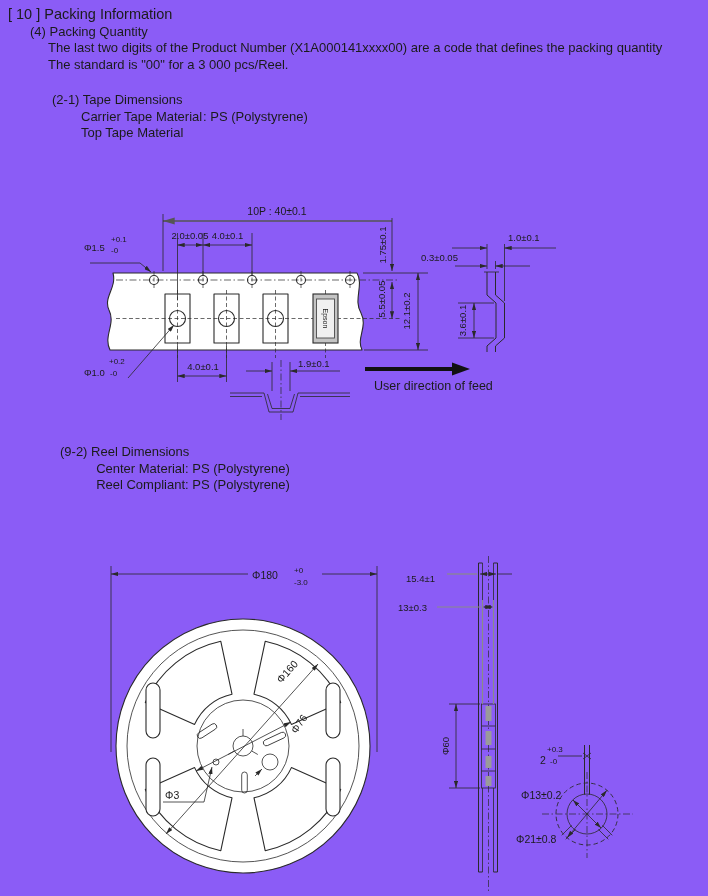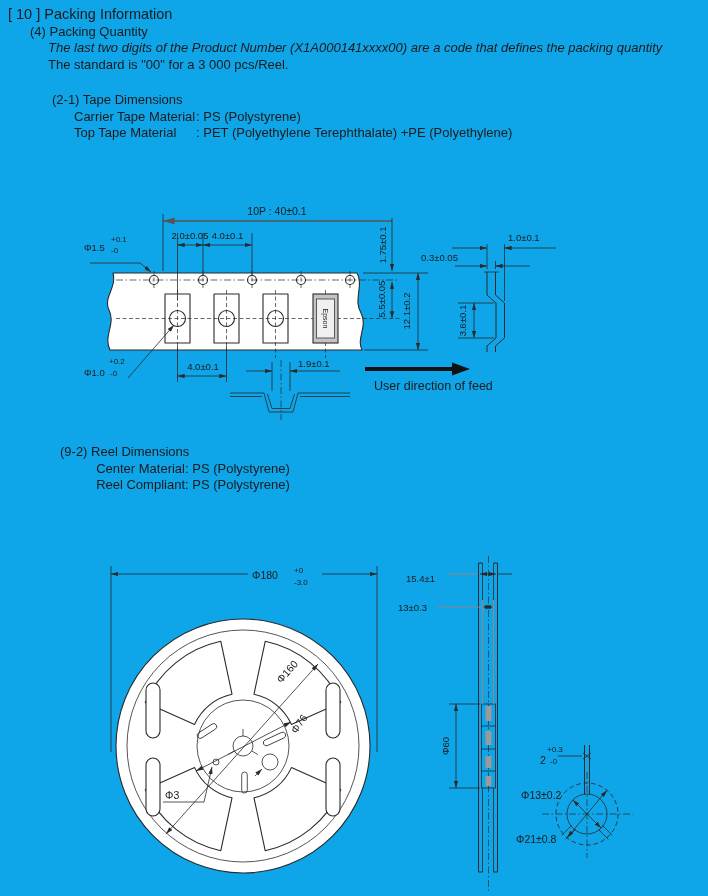--- a/index.html
+++ b/index.html
@@ -1,24 +1,24 @@
 <!DOCTYPE html>
 <html><head>
 <meta charset="utf-8">
 <style>
   html,body{margin:0;padding:0;background:#fff;}
-  .page{position:relative;width:708px;height:896px;background:#0ea5e9;overflow:hidden;
+  .page{position:relative;width:708px;height:896px;background:#8b5cf6;overflow:hidden;
         font-family:"Liberation Sans","DejaVu Sans",sans-serif;color:#1b1b1b;}
   .txt{position:absolute;font-size:13px;line-height:16.5px;white-space:nowrap;}
   .t-title{font-size:14.5px;margin-bottom:1px;}
   .ind1{padding-left:22px;}
   .ind2{padding-left:32px;}
   .ind3{padding-left:44px;}
   .matrow{display:flex;padding-left:66px;}
-  .matrow .lbl{width:122px;}
+  .matrow .lbl{width:122px;margin-left:7px;}
   .matrow2{display:flex;padding-left:23px;text-align:right;}
   .matrow2 .lbl{width:102px;}
   .gap{height:19px;}
   svg{position:absolute;left:0;top:0;}
   svg text{font-family:"Liberation Sans","DejaVu Sans",sans-serif;fill:#1b1b1b;}
   .dim{font-size:9.5px;}
   .dimsm{font-size:8px;}
   .dimmd{font-size:10.5px;}
   .feed{font-size:12.5px;}
   .ln{stroke:#2a2a2a;stroke-width:1;fill:none;}
@@ -29,31 +29,30 @@
   .wfill{fill:#fff;stroke:#2a2a2a;stroke-width:1.1;stroke-linejoin:round;}
 </style>
 </head>
 <body>
 
 <div class="page">
 
   <div class="txt" style="left:8px;top:6px;">
     <div class="t-title">[ 10 ] Packing Information</div>
     <div class="ind1">(4) Packing Quantity</div>
-    <div class="ind2" style="padding-left:40px;font-style:italic;">The last two digits of the Product Number (X1A000141xxxx00) are a code that defines the packing quantity</div>
+    <div class="ind2" style="padding-left:40px;">The last two digits of the Product Number (X1A000141xxxx00) are a code that defines the packing quantity</div>
     <div class="ind2" style="padding-left:40px;">The standard is "00" for a 3 000 pcs/Reel.</div>
     <div class="gap"></div>
     <div class="ind3">(2-1) Tape Dimensions</div>
     <div class="matrow">
       <span class="lbl">Carrier Tape Material</span>
       <span>: PS (Polystyrene)</span>
     </div>
     <div class="matrow">
       <span class="lbl">Top Tape Material</span>
-      <span>: PET (Polyethylene Terephthalate) +PE (Polyethylene)</span>
     </div>
   </div>
 
   <div class="txt" style="left:60px;top:444px;">
     <div>(9-2) Reel Dimensions</div>
     <div class="matrow2">
       <span class="lbl">Center Material</span>
       <span>: PS (Polystyrene)</span>
     </div>
     <div class="matrow2">

